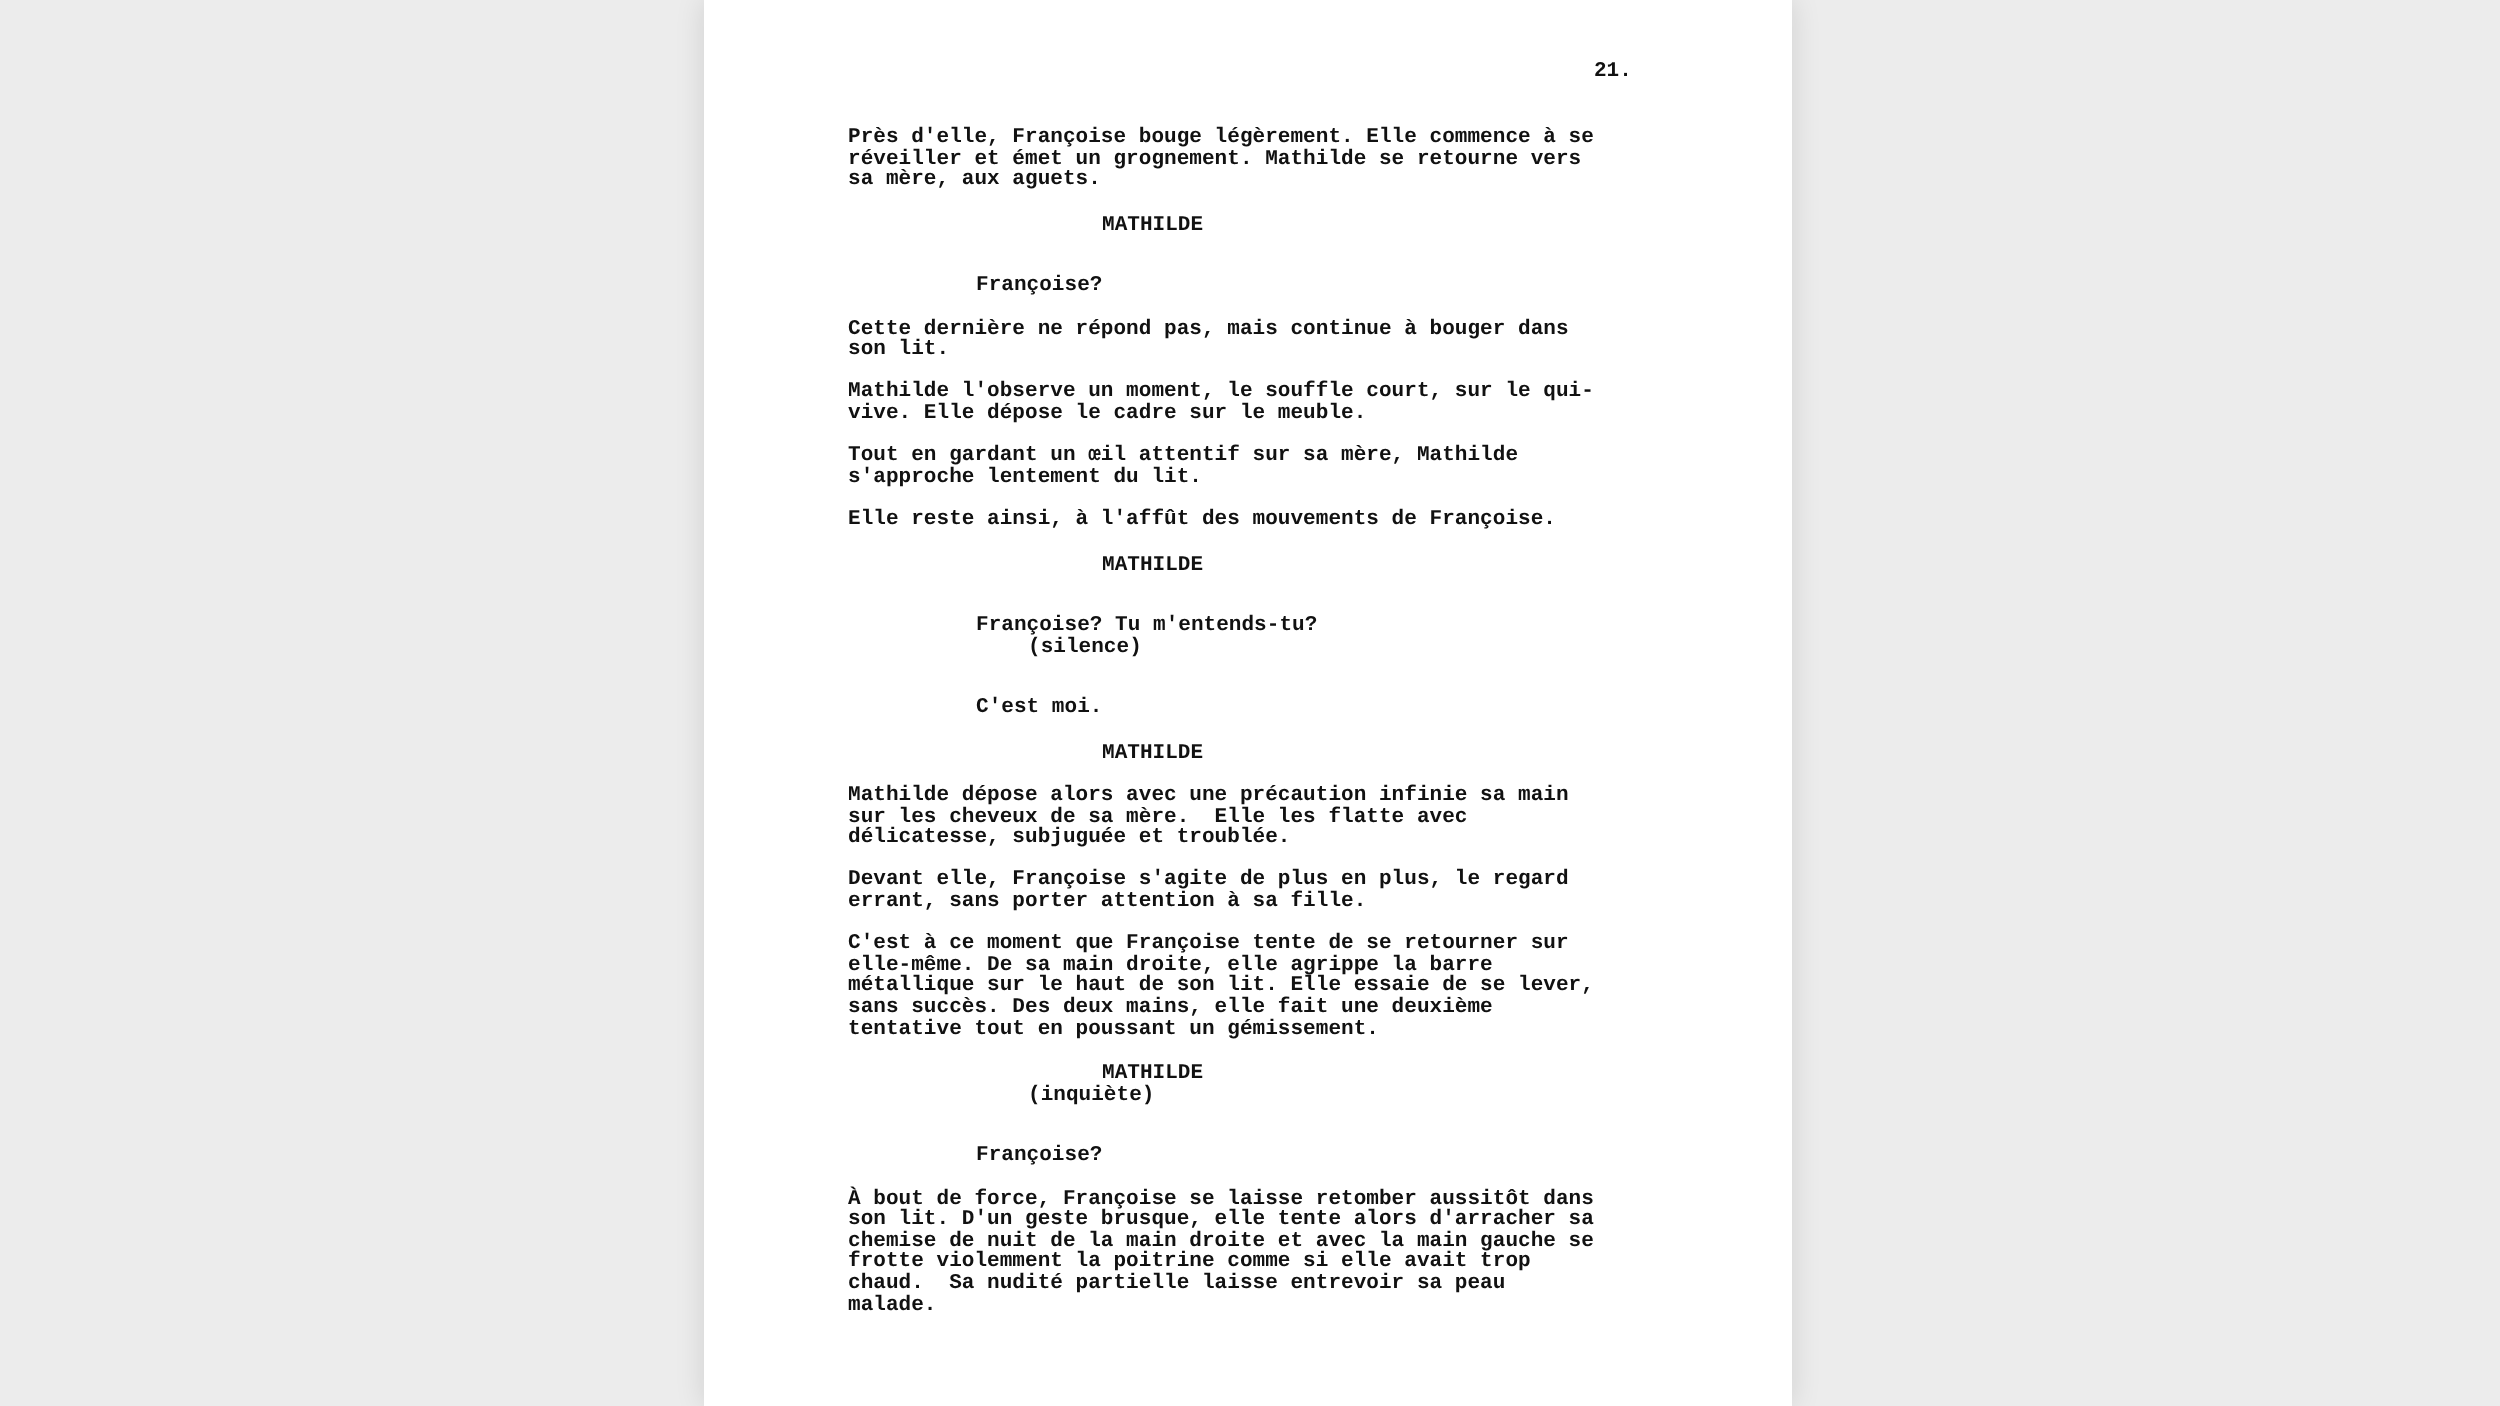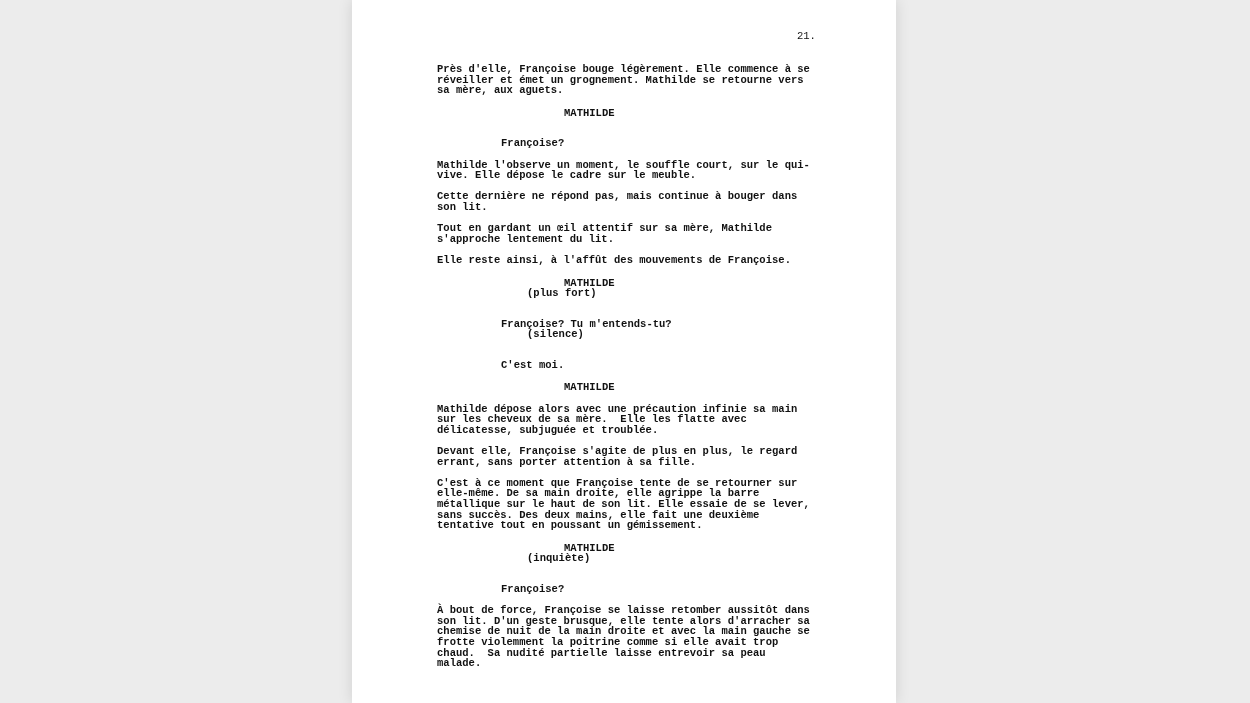--- a/index.html
+++ b/index.html
@@ -9,24 +9,24 @@
     position: relative;
     font-family: "Liberation Mono", "DejaVu Sans Mono", monospace;
   }
   .page {
     position: absolute; left: 352px; top: 0; width: 544px; height: 703px;
     background: #ffffff;
     box-shadow: 0 0 14px rgba(0,0,0,0.12);
   }
   .page-number {
     position: absolute; left: 797px; top: 31px;
-    font-size: 10.5px; line-height: 10.5px; font-weight: normal; color: #111;
+    font-size: 10.5px; line-height: 10.5px; font-weight: bold; color: #111;
   }
   .script {
-    position: absolute; left: 437px; top: 64px; width: 400px;
+    position: absolute; left: 424px; top: 64px; width: 400px;
     font-size: 10.5px; line-height: 10.6px; color: #111; font-weight: bold;
     letter-spacing: 0.02px;
   }
   .block { white-space: pre; }
   .action { margin-bottom: 10.6px; }
   .dialogue-block { margin-bottom: 10.6px; }
   .character { padding-left: 127px; margin-top: 12px; }
   .paren { padding-left: 90px; }
   .line { padding-left: 64px; margin-top: 20px; }
 </style>
@@ -37,30 +37,29 @@
 <div class="page-number">21.</div>
 
 <div class="script">
   <div class="block action">Près d'elle, Françoise bouge légèrement. Elle commence à se
 réveiller et émet un grognement. Mathilde se retourne vers
 sa mère, aux aguets.</div>
   <div class="dialogue-block">
     <div class="block character">MATHILDE</div>
     <div class="block line">Françoise?</div>
   </div>
+  <div class="block action">Cette dernière ne répond pas, mais continue à bouger dans
+son lit.</div>
   <div class="block action">Mathilde l'observe un moment, le souffle court, sur le qui-
 vive. Elle dépose le cadre sur le meuble.</div>
-  <div class="block action">Cette dernière ne répond pas, mais continue à bouger dans
-son lit.</div>
   <div class="block action">Tout en gardant un œil attentif sur sa mère, Mathilde
 s'approche lentement du lit.</div>
   <div class="block action">Elle reste ainsi, à l'affût des mouvements de Françoise.</div>
   <div class="dialogue-block">
     <div class="block character">MATHILDE</div>
-    <div class="block paren">(plus fort)</div>
     <div class="block line">Françoise? Tu m'entends-tu?</div>
     <div class="block paren">(silence)</div>
     <div class="block line">C'est moi.</div>
   </div>
   <div class="dialogue-block">
     <div class="block character">MATHILDE</div>
   </div>
   <div class="block action">Mathilde dépose alors avec une précaution infinie sa main
 sur les cheveux de sa mère.  Elle les flatte avec
 délicatesse, subjuguée et troublée.</div>

